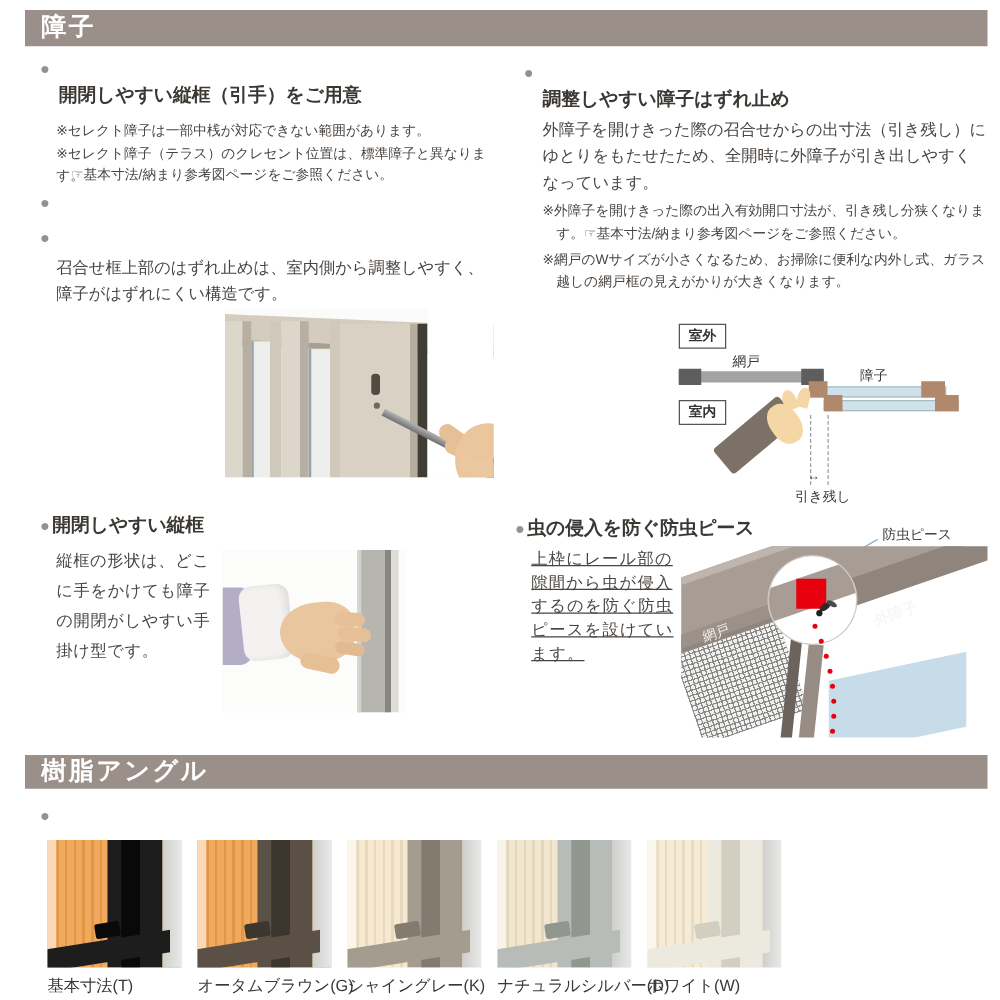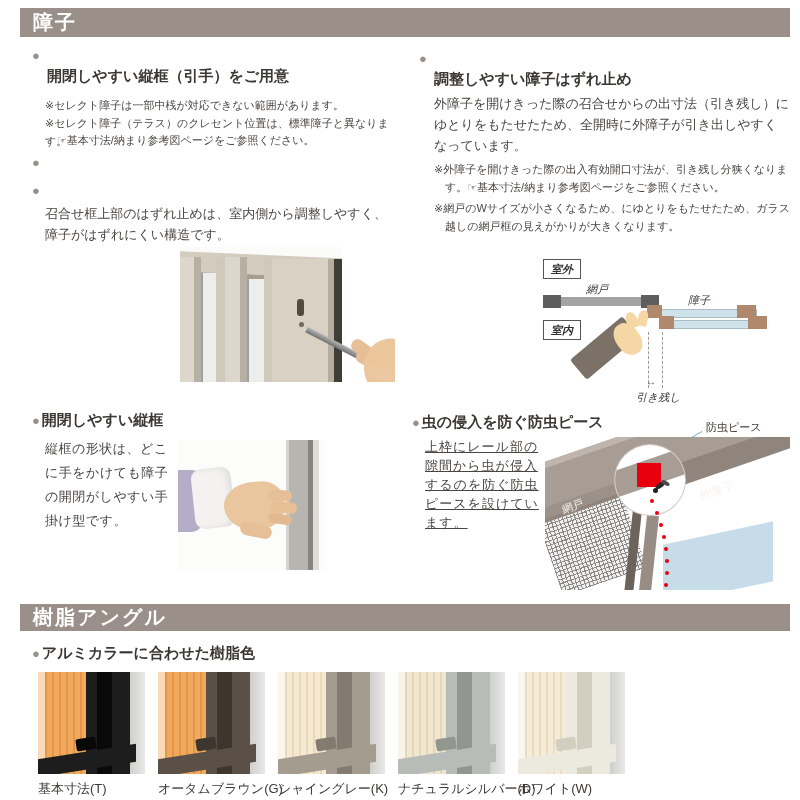--- a/index.html
+++ b/index.html
@@ -103,23 +103,23 @@
 </div>
 
 <div class="abs bh" style="left:419px;top:49px;">
   <span class="dot"></span>
 </div>
 <div class="abs bh" style="left:434px;top:70px;">調整しやすい障子はずれ止め</div>
 
 <div class="abs body-txt" style="left:434px;top:93px;width:356px;">外障子を開けきった際の召合せからの出寸法（引き残し）にゆとりをもたせたため、全開時に外障子が引き出しやすくなっています。</div>
 
 <div class="abs note hang" style="left:434px;top:161px;width:352px;">※外障子を開けきった際の出入有効開口寸法が、引き残し分狭くなります。☞基本寸法/納まり参考図ページをご参照ください。</div>
-<div class="abs note hang" style="left:434px;top:200px;width:352px;">※網戸のWサイズが小さくなるため、にゆとりをもたせたため、ガラス越しの網戸框の見えがかりが大きくなります。</div>
-
-<div class="abs" style="left:420px;top:252px;width:370px;height:148px;font-style:italic;">
+<div class="abs note hang" style="left:434px;top:200px;width:352px;">※網戸のWサイズが小さくなるため、お掃除に便利な内外し式、ガラス越しの網戸框の見えがかりが大きくなります。</div>
+
+<div class="abs" style="left:420px;top:252px;width:370px;height:148px;">
   <div class="abs diagbox" style="left:123px;top:7px;width:36px;height:18px;">室外</div>
   <div class="abs lbl" style="left:166px;top:30px;">網戸</div>
   <div class="abs" style="left:123px;top:45px;width:116px;height:9px;background:#a3a3a3;"></div>
   <div class="abs" style="left:123px;top:43px;width:18px;height:13px;background:#5e5e5e;"></div>
   <div class="abs" style="left:221px;top:43px;width:18px;height:13px;background:#5e5e5e;"></div>
   <div class="abs lbl" style="left:268px;top:41px;">障子</div>
   <div class="abs" style="left:229px;top:57px;width:106px;height:7px;background:#cfe1e9;border:1px solid #a9bcc4;"></div>
   <div class="abs" style="left:227px;top:53px;width:15px;height:13px;background:#b0886c;"></div>
   <div class="abs" style="left:317px;top:53px;width:19px;height:13px;background:#b0886c;"></div>
   <div class="abs" style="left:239px;top:68px;width:106px;height:7px;background:#cfe1e9;border:1px solid #a9bcc4;"></div>
@@ -167,21 +167,21 @@
   <div class="abs" style="left:117px;top:98px;width:4px;height:4px;background:#e8000f;border-radius:50%;"></div>
   <div class="abs" style="left:119px;top:110px;width:4px;height:4px;background:#e8000f;border-radius:50%;"></div>
   <div class="abs" style="left:120px;top:122px;width:4px;height:4px;background:#e8000f;border-radius:50%;"></div>
   <div class="abs" style="left:120px;top:134px;width:4px;height:4px;background:#e8000f;border-radius:50%;"></div>
   <div class="abs" style="left:119px;top:146px;width:4px;height:4px;background:#e8000f;border-radius:50%;"></div>
 </div>
 
 <div class="abs band" style="left:20px;top:604px;width:770px;height:27px;line-height:27px;">樹脂アングル</div>
 
 <div class="abs bh" style="left:32px;top:644px;">
-  <span class="dot"></span><span>アルミカラーに合わせた樹脂色</span>
+  <span class="dot"></span>
 </div>
 
 <div class="abs" style="left:38px;top:672px;width:120px;height:130px;">
   <div class="sw-img" style="background: rgb(239, 160, 75);">
     <div class="sw-grainlines"></div>
     <div class="sw-left"></div>
     <div class="sw-frame" style="background: rgb(29, 29, 29);"></div>
     <div class="sw-channel" style="background: rgb(9, 9, 9);"></div>
     <div class="sw-right"></div>
     <div class="sw-sill" style="background: rgb(29, 29, 29);"></div>

